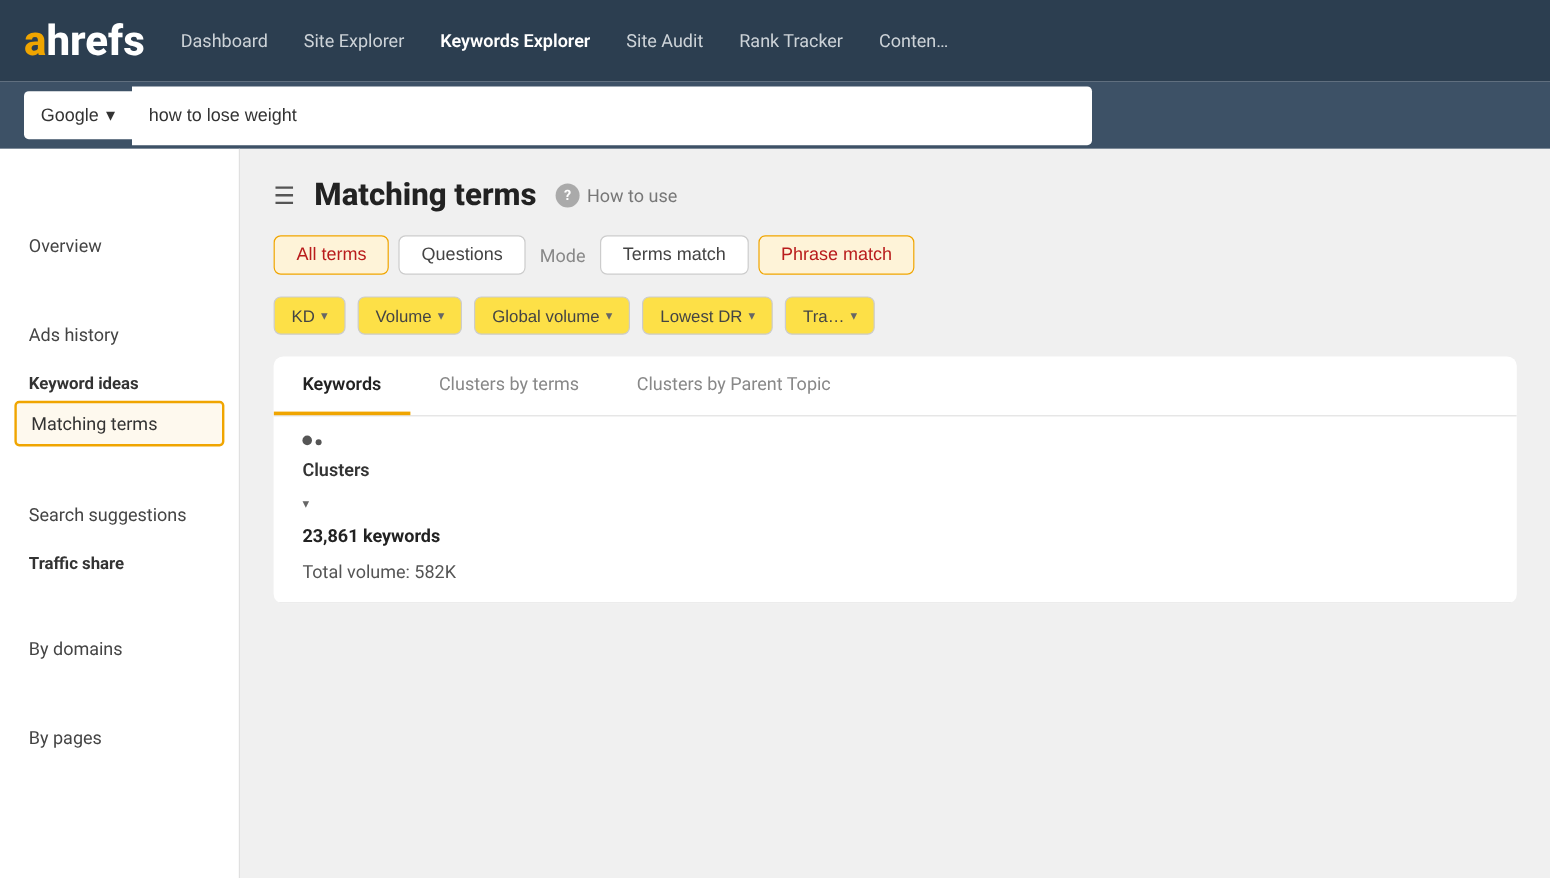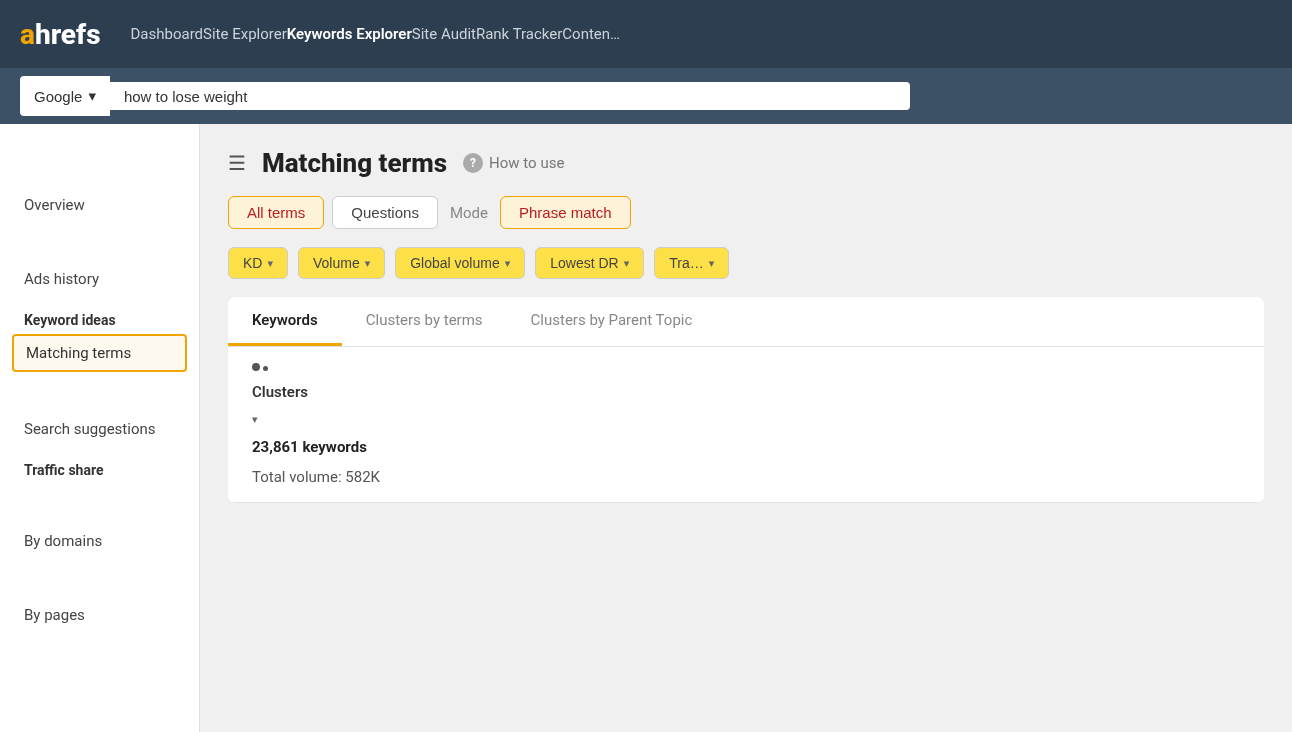--- a/index.html
+++ b/index.html
@@ -12,30 +12,31 @@
       align-items: center;
       padding: 0 20px;
       height: 68px;
     }
     .logo {
       display: flex;
       align-items: center;
       margin-right: 30px;
     }
     .logo-text {
-      font-size: 28px;
+      font-size: 35px;
       font-weight: 800;
       color: white;
     }
     .logo-a {
       color: #f0a500;
     }
     .nav-links {
       display: flex;
       align-items: center;
+      gap: 30px;
       text-align: right;
     }
     .nav-link {
       color: #cdd3d8;
       font-size: 15px;
       cursor: pointer;
       text-decoration: none;
     }
     .nav-link.active {
       color: white;
@@ -67,21 +68,21 @@
     .search-input-wrapper {
       flex: 1;
       max-width: 800px;
     }
     .search-input {
       width: 100%;
       border: none;
       border-radius: 0 4px 4px 0;
       padding: 4px 14px;
       font-size: 15px;
-      height: 28px;
+      height: 49px;
       outline: none;
       color: #333;
     }
 
     
     .main-layout {
       display: flex;
       height: calc(732px - 68px - 56px);
     }
 
@@ -333,20 +334,21 @@
       <div class="how-to-use-btn">
         <div class="question-icon">?</div>
         <span>How to use</span>
       </div>
     </div>
 
     <div class="filter-tabs">
       <button class="tab-btn active">All terms</button>
       <button class="tab-btn">Questions</button>
       <span class="tab-label">Mode</span>
+      <button class="tab-btn">Terms match</button>
       <button class="tab-btn active">Phrase match</button>
     </div>
 
     <div class="filter-row">
       <button class="filter-btn">
         <span>KD</span>
         <span class="chevron">▾</span>
       </button>
       <button class="filter-btn">
         <span>Volume</span>

